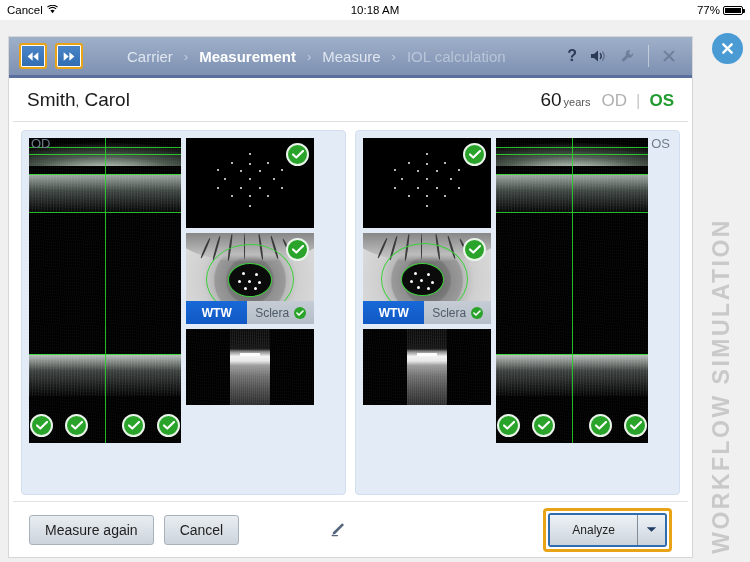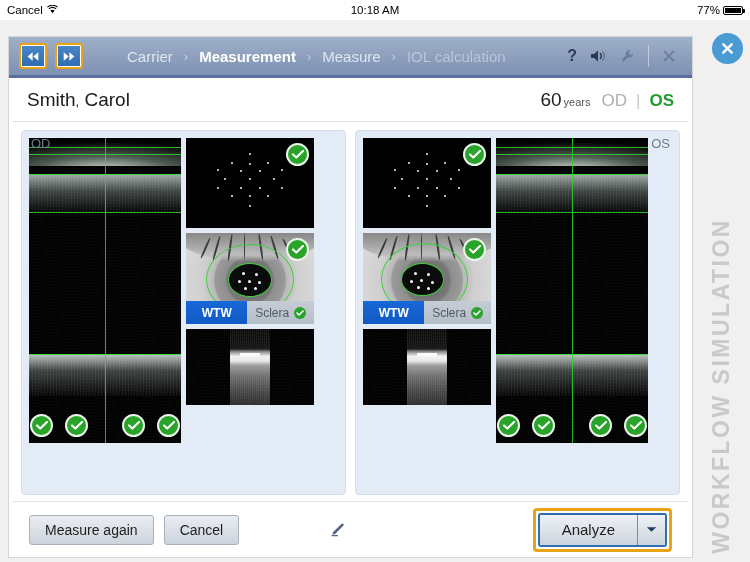--- a/index.html
+++ b/index.html
@@ -342,21 +342,21 @@
   .analyze-grp {
     display: flex;
     border: 2px solid #2f6cb0;
     border-radius: 3px;
     overflow: hidden;
   }
   .btn-analyze {
     height: 30px; padding: 0 22px;
     background: linear-gradient(to bottom, #eef2f6, #ccd4dc);
     border: none; border-right: 1px solid #7f8d9b;
-    font-size: 15px; color: #1f1f1f; cursor: pointer;
+    font-size: 12px; color: #1f1f1f; cursor: pointer;
     font-family: "Liberation Sans", sans-serif;
   }
   .btn-caret {
     width: 27px; height: 30px;
     background: linear-gradient(to bottom, #eef2f6, #ccd4dc);
     border: none;
     display: flex; align-items: center; justify-content: center;
     cursor: pointer;
   }
 </style>

